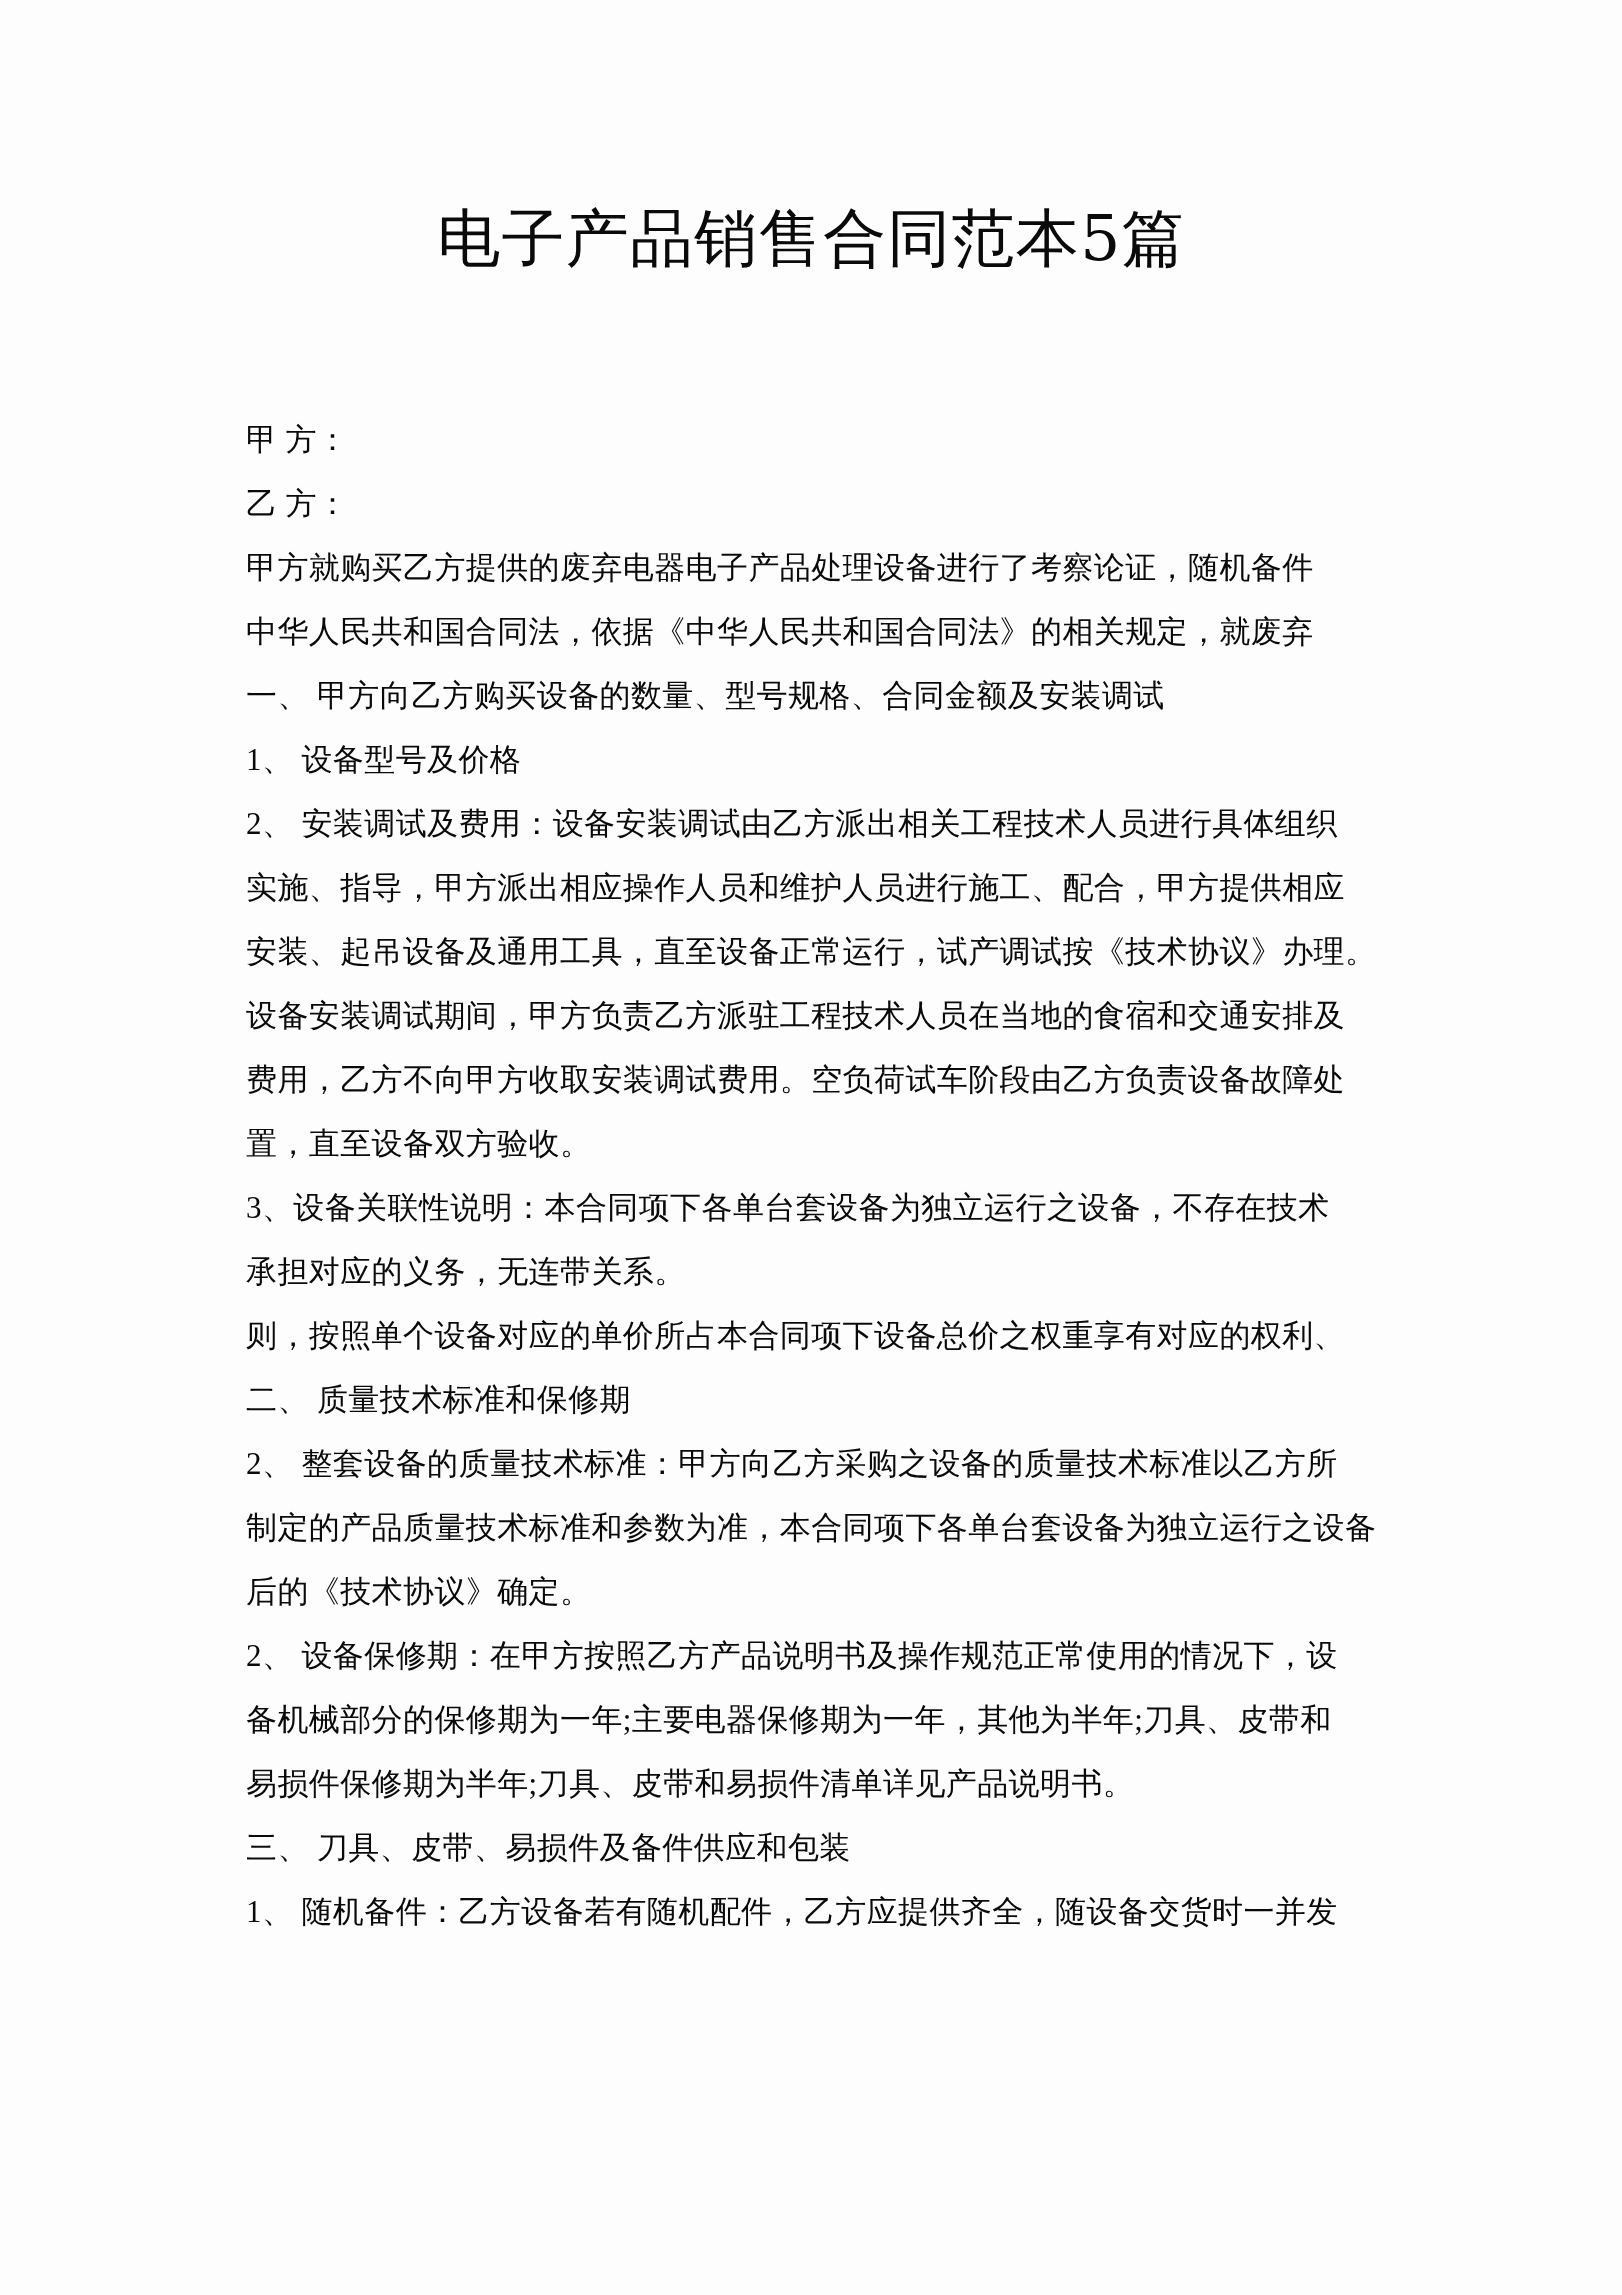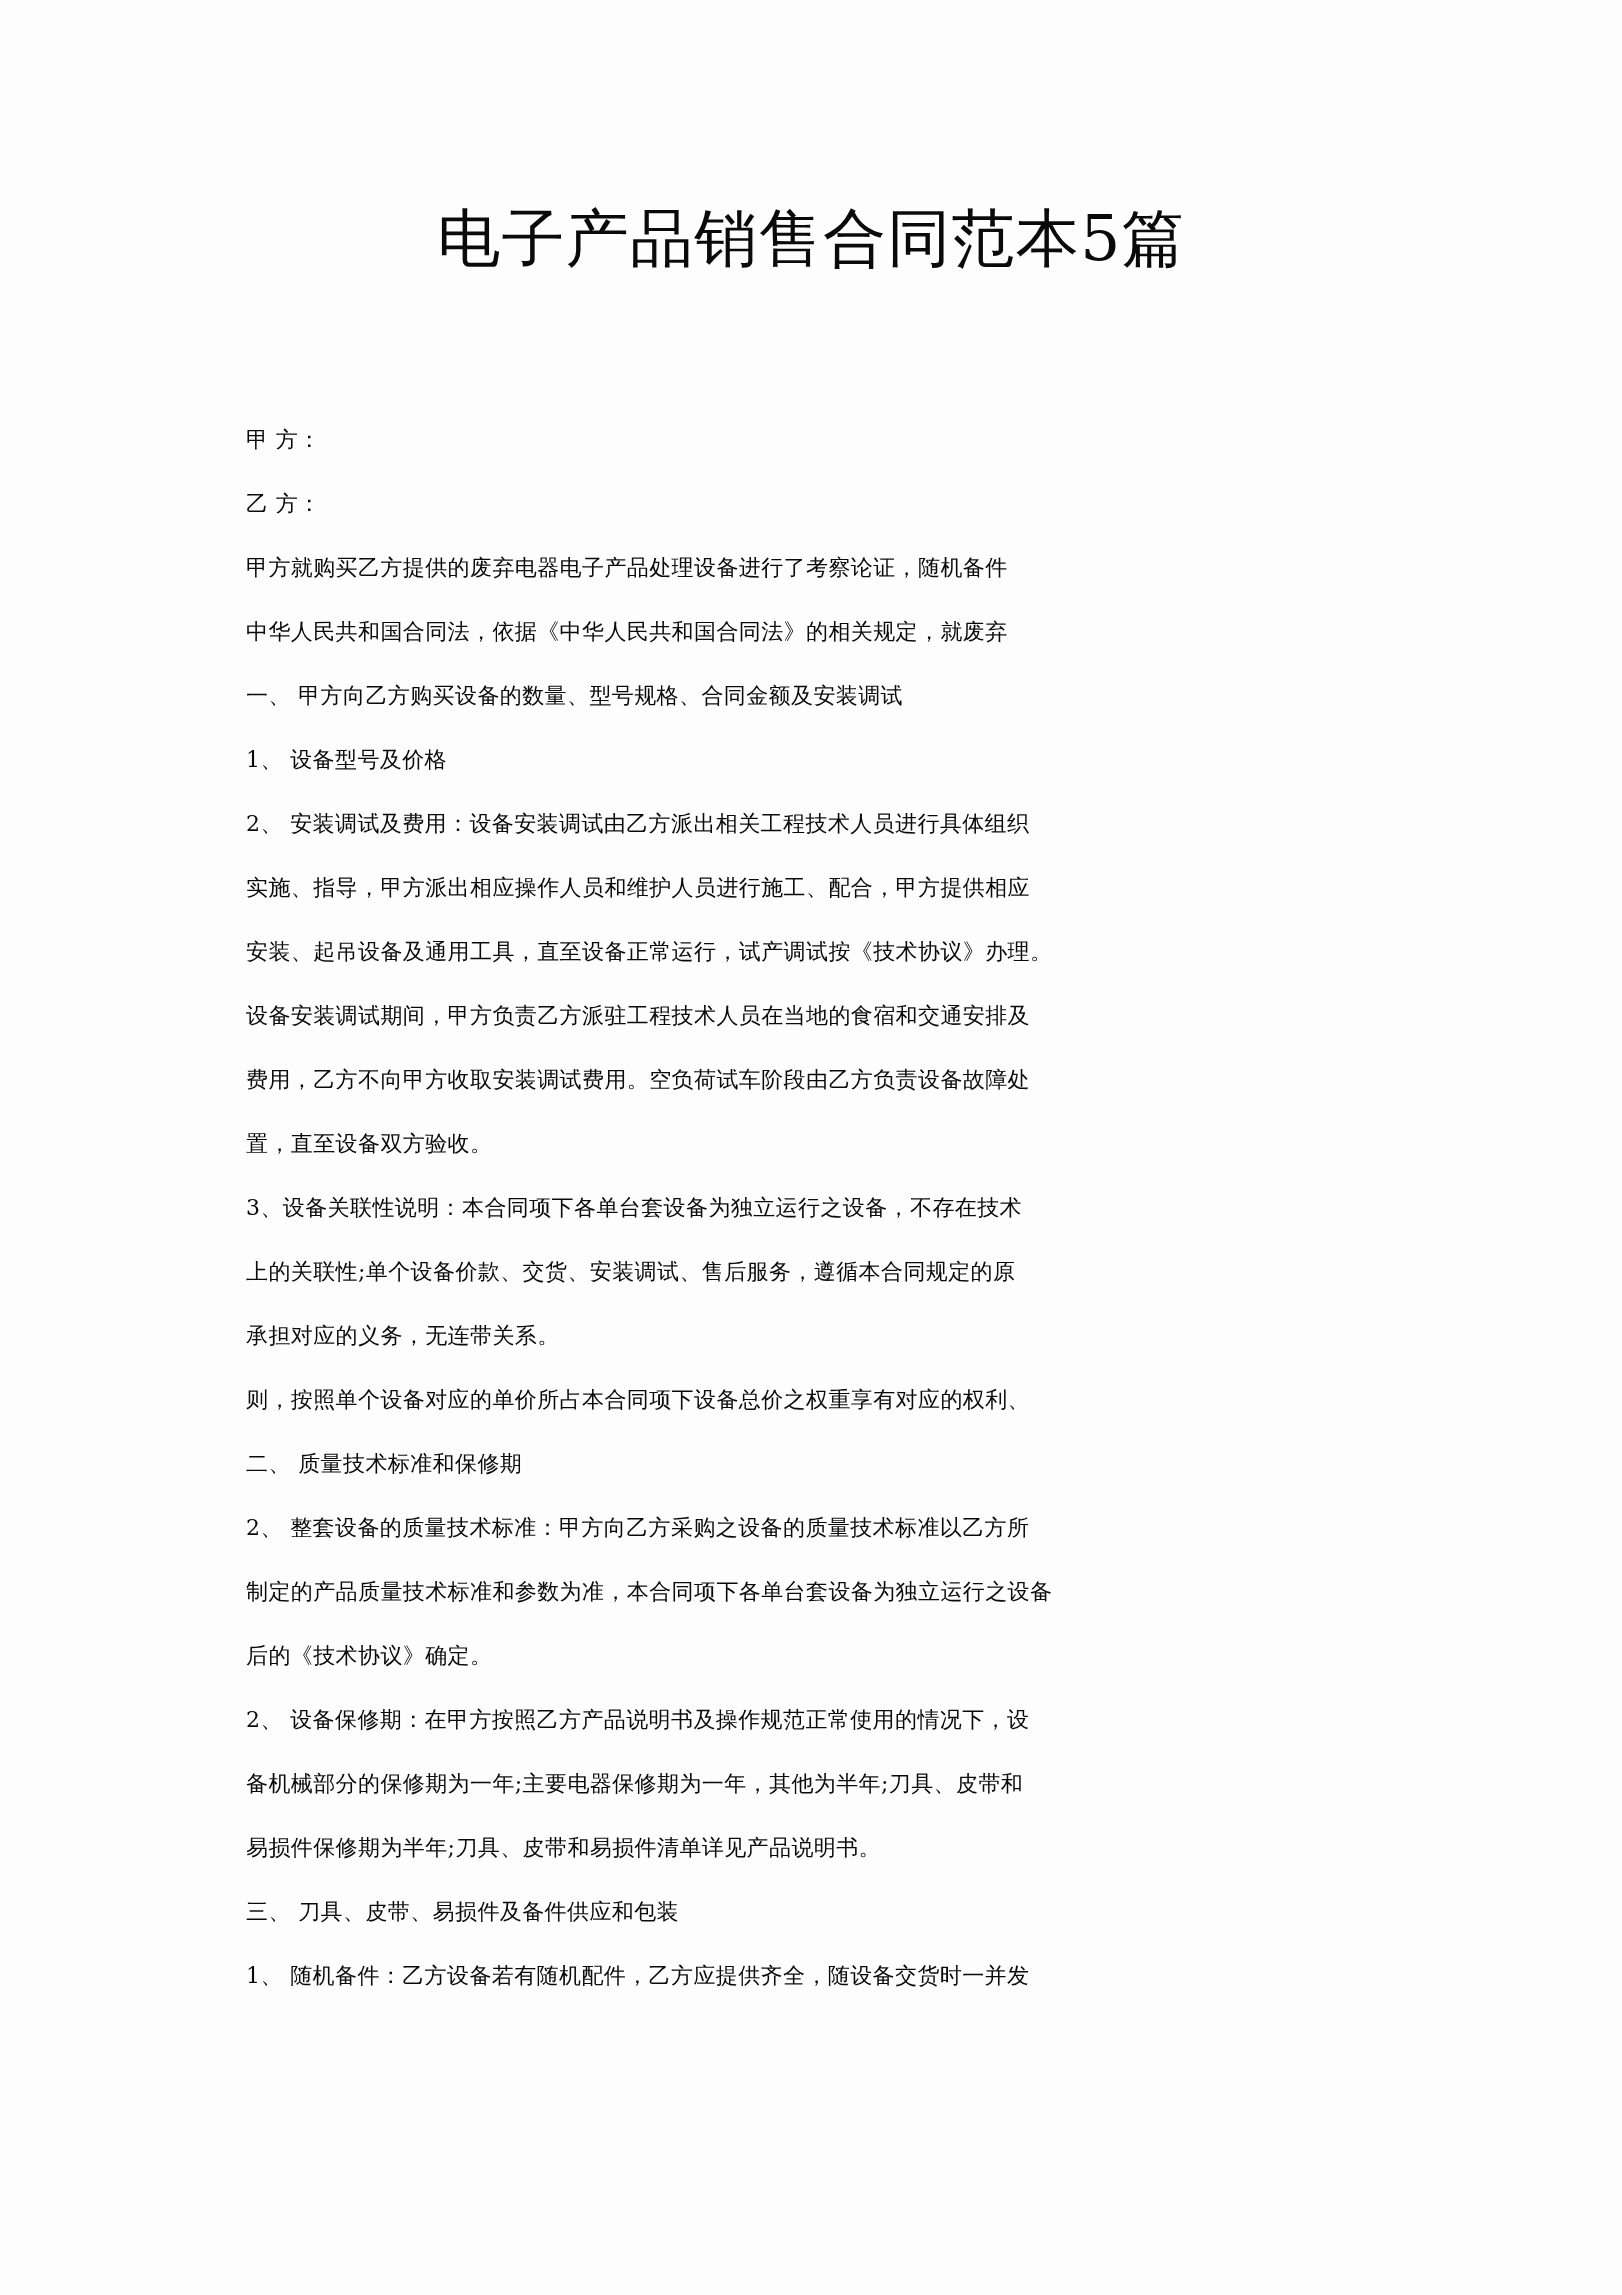--- a/index.html
+++ b/index.html
@@ -37,23 +37,24 @@
     }
     .body {
       position: absolute;
       left: 246px;
       top: 408px;
       width: 1152px;
     }
     .line {
       height: 64px;
       line-height: 64px;
-      font-size: 22px;
+      font-size: 31px;
       white-space: nowrap;
       letter-spacing: 0.4px;
+      font-family: Liberation Serif, serif;
     }
   </style>
 </head>
 <body>
 
 <div class="page">
   <div class="title">电子产品销售合同范本5篇</div>
 
   <div class="body">
     <div class="line">甲  方：</div>
@@ -62,21 +63,20 @@
     <div class="line">中华人民共和国合同法，依据《中华人民共和国合同法》的相关规定，就废弃</div>
     <div class="line">一、  甲方向乙方购买设备的数量、型号规格、合同金额及安装调试</div>
     <div class="line">1、  设备型号及价格</div>
     <div class="line">2、  安装调试及费用：设备安装调试由乙方派出相关工程技术人员进行具体组织</div>
     <div class="line">实施、指导，甲方派出相应操作人员和维护人员进行施工、配合，甲方提供相应</div>
     <div class="line">安装、起吊设备及通用工具，直至设备正常运行，试产调试按《技术协议》办理。</div>
     <div class="line">设备安装调试期间，甲方负责乙方派驻工程技术人员在当地的食宿和交通安排及</div>
     <div class="line">费用，乙方不向甲方收取安装调试费用。空负荷试车阶段由乙方负责设备故障处</div>
     <div class="line">置，直至设备双方验收。</div>
     <div class="line">3、设备关联性说明：本合同项下各单台套设备为独立运行之设备，不存在技术</div>
-    <div class="line">上的关联性;单个设备价款、交货、安装调试、售后服务，遵循本合同规定的原</div>
     <div class="line">承担对应的义务，无连带关系。</div>
     <div class="line">则，按照单个设备对应的单价所占本合同项下设备总价之权重享有对应的权利、</div>
     <div class="line">二、  质量技术标准和保修期</div>
     <div class="line">2、  整套设备的质量技术标准：甲方向乙方采购之设备的质量技术标准以乙方所</div>
     <div class="line">制定的产品质量技术标准和参数为准，本合同项下各单台套设备为独立运行之设备</div>
     <div class="line">后的《技术协议》确定。</div>
     <div class="line">2、  设备保修期：在甲方按照乙方产品说明书及操作规范正常使用的情况下，设</div>
     <div class="line">备机械部分的保修期为一年;主要电器保修期为一年，其他为半年;刀具、皮带和</div>
     <div class="line">易损件保修期为半年;刀具、皮带和易损件清单详见产品说明书。</div>
     <div class="line">三、  刀具、皮带、易损件及备件供应和包装</div>

